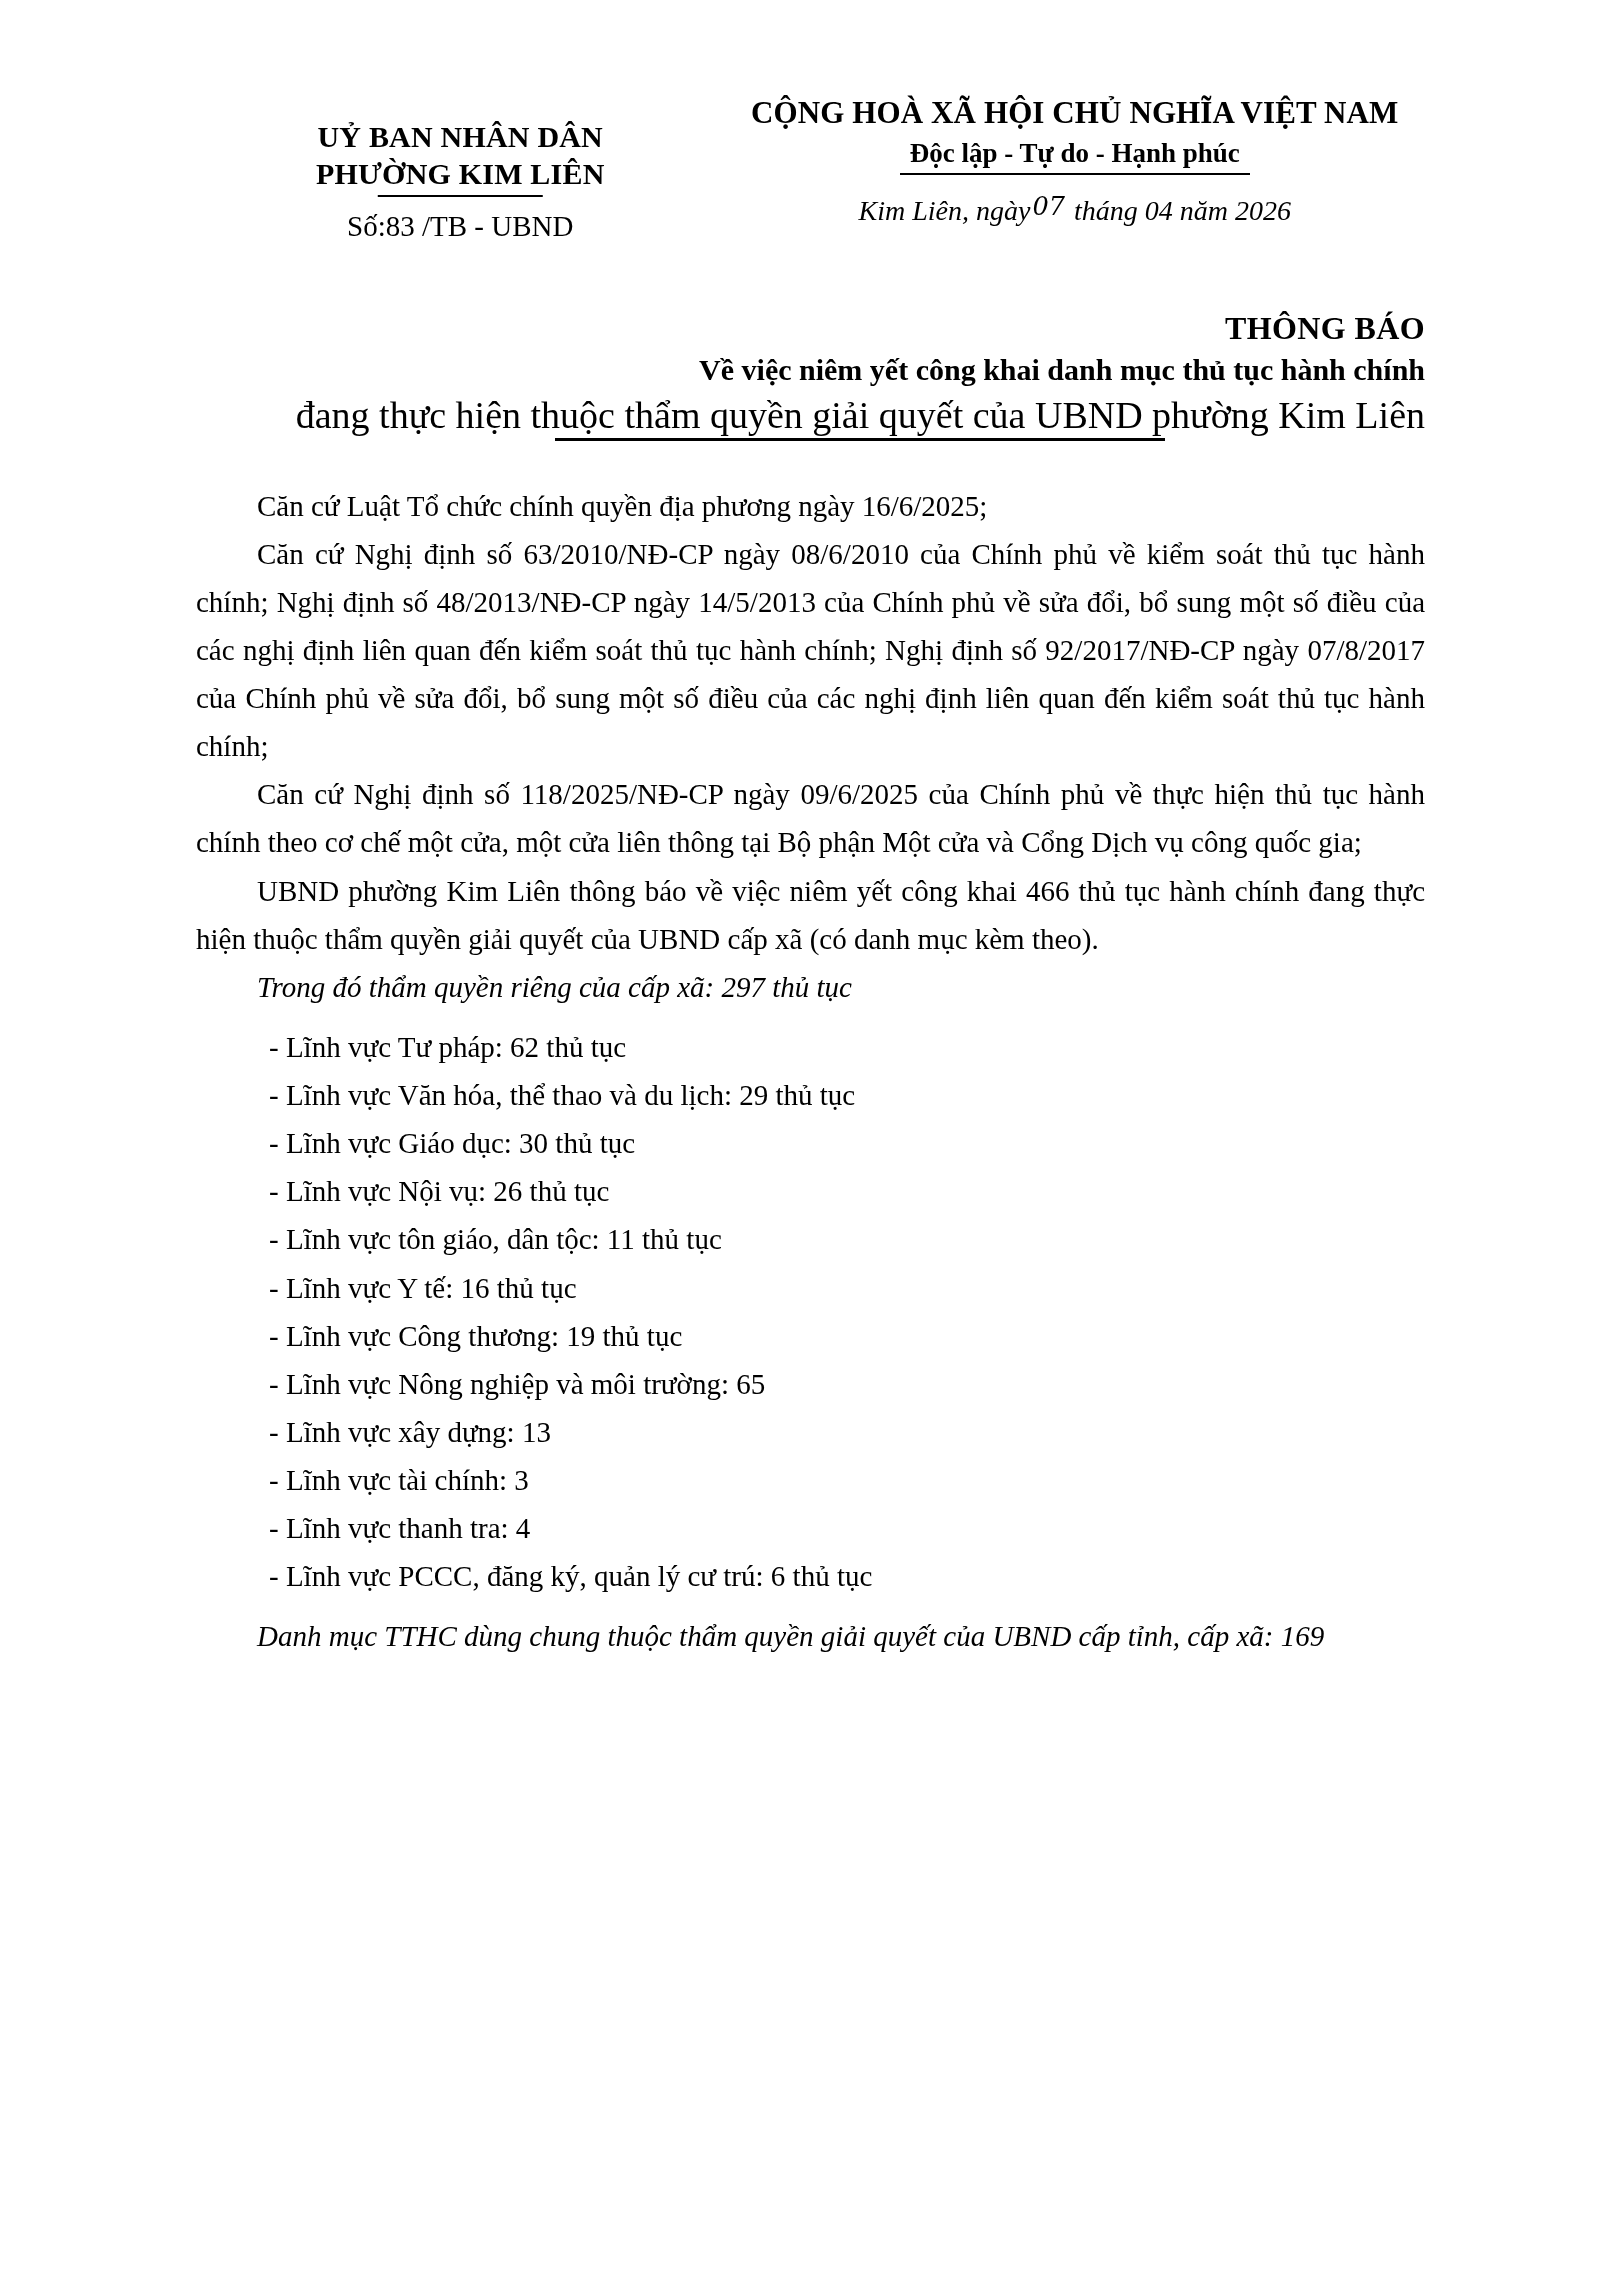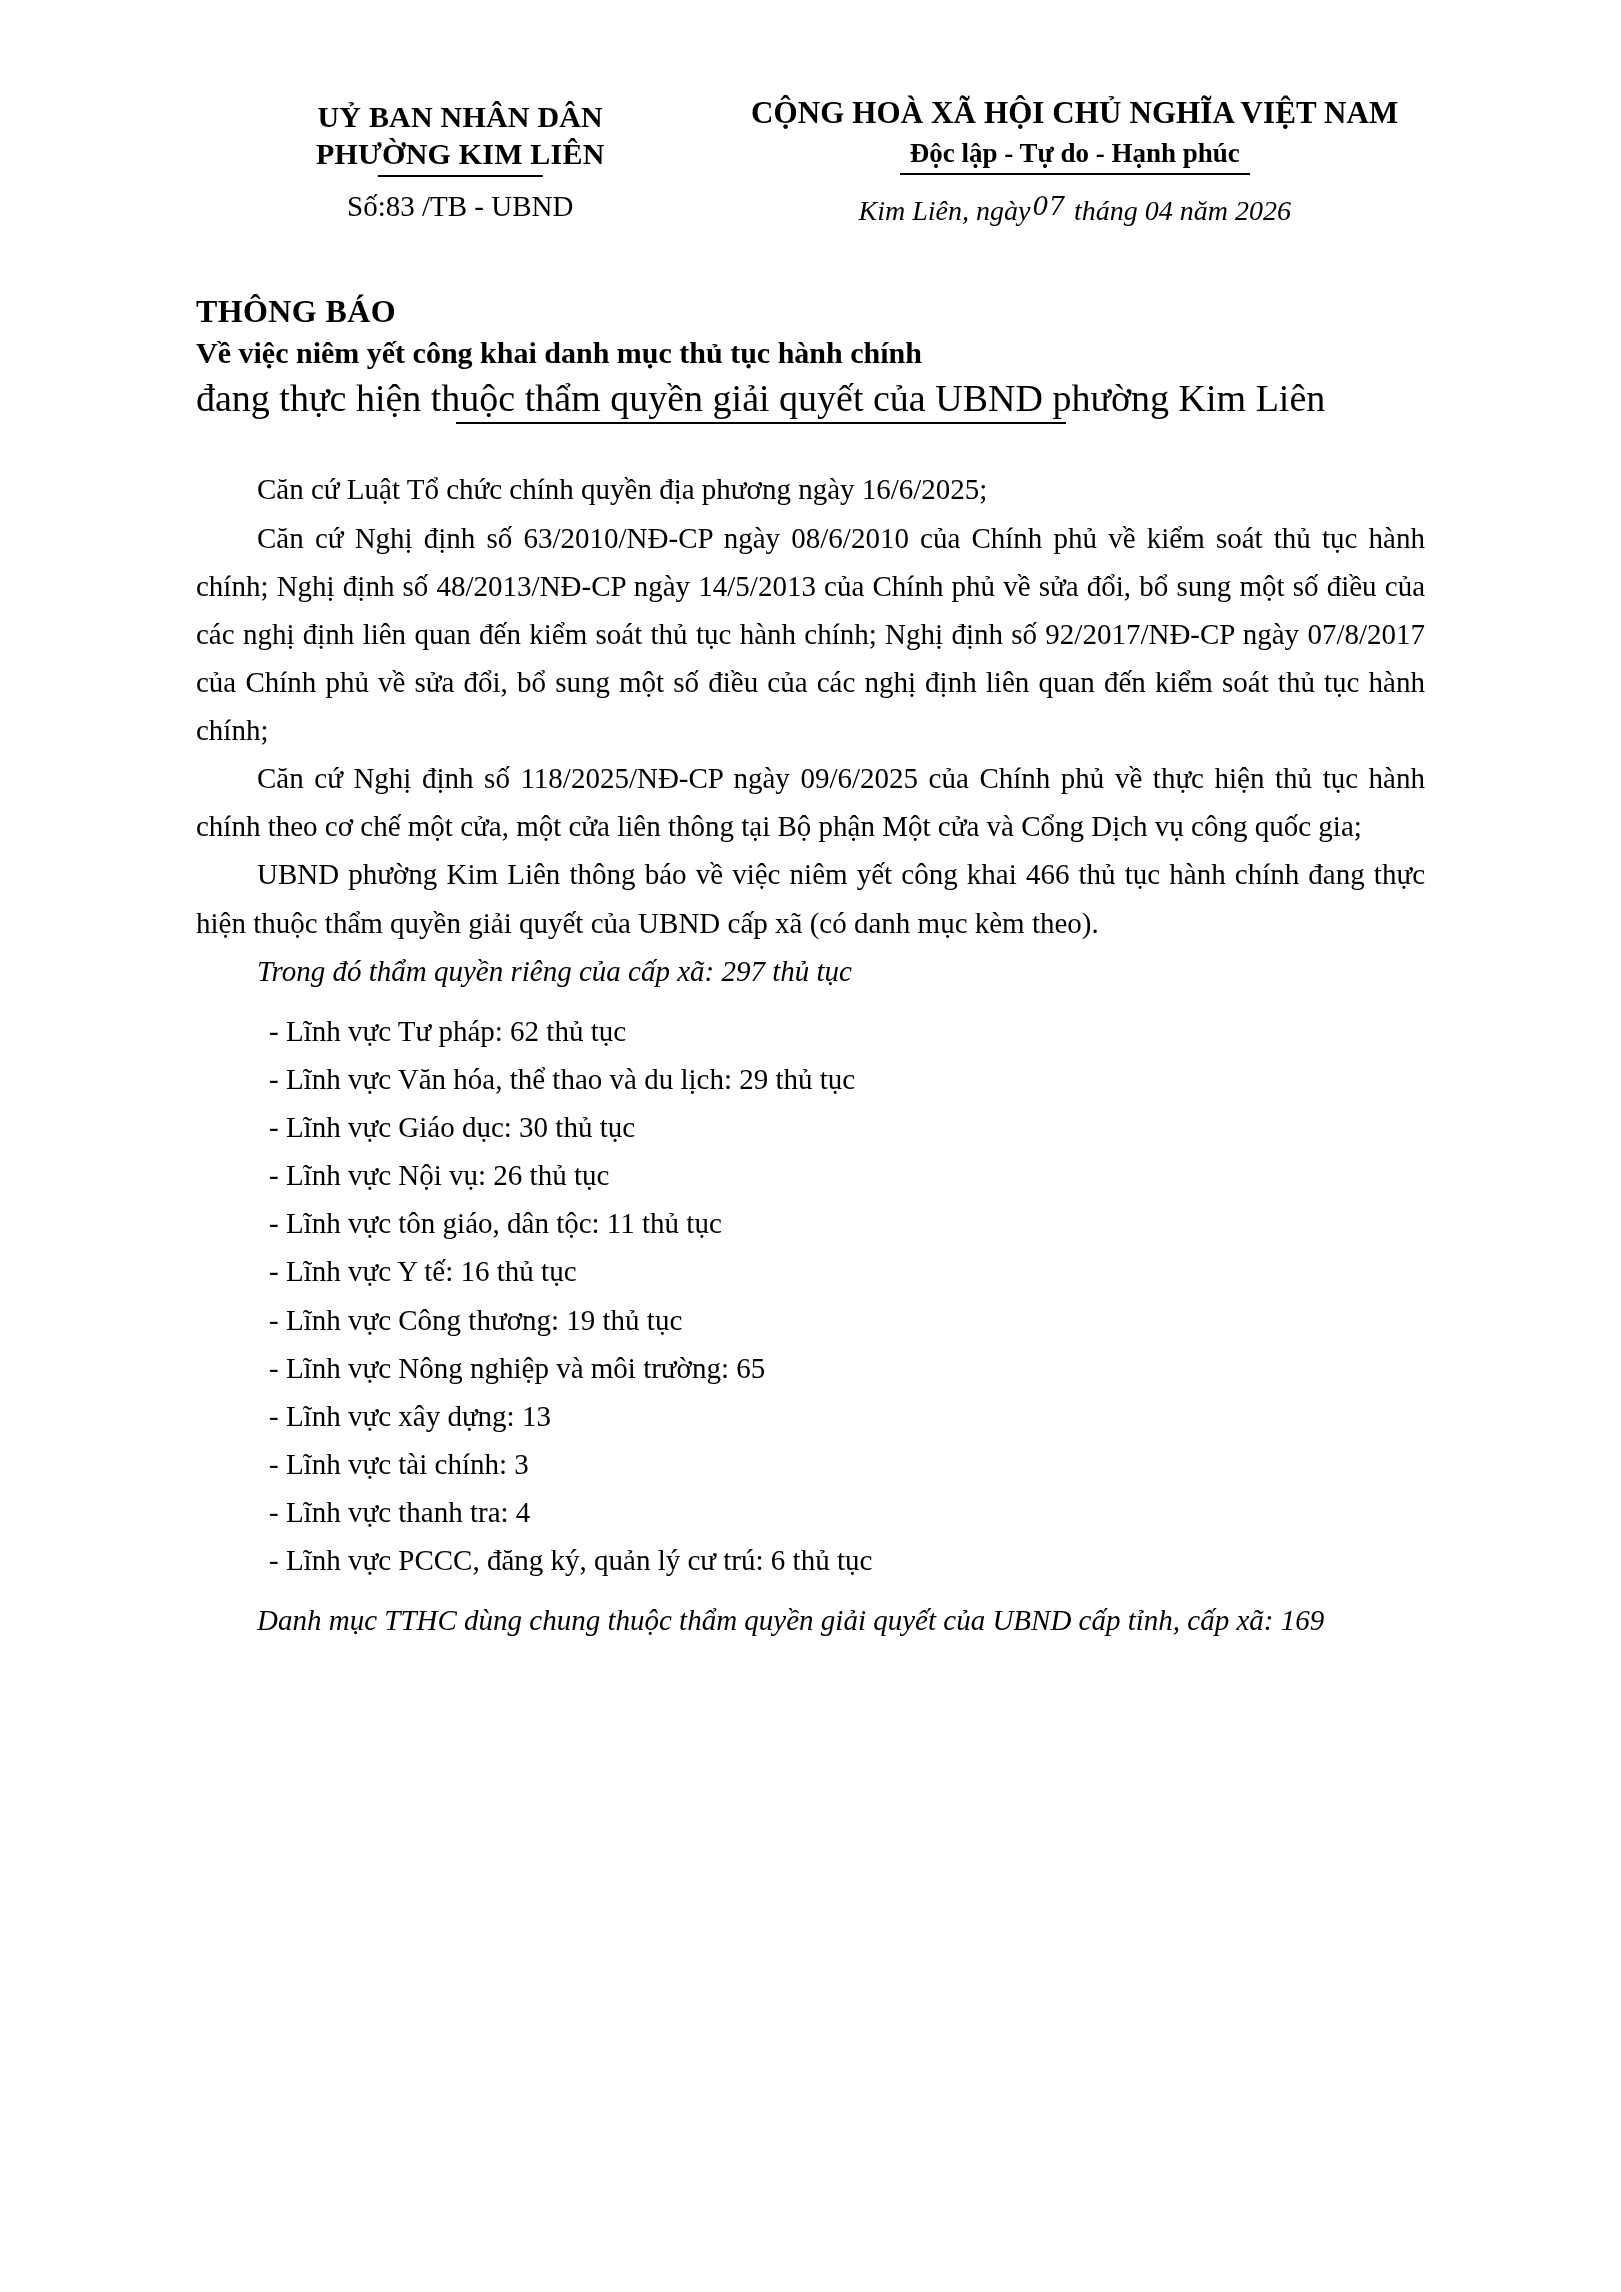--- a/index.html
+++ b/index.html
@@ -33,20 +33,21 @@
   
   .doc-header {
     display: flex;
     width: 100%;
     align-items: flex-start;
   }
   .hdr-left {
     width: 43%;
     text-align: center;
     padding-top: 3.9px;
+    margin-top: 20px;
   }
   .hdr-right {
     width: 57%;
     text-align: center;
   }
   .org-line1, .org-line2 {
     font-weight: bold;
     font-size: 30px;
     line-height: 1.24;
     letter-spacing: 0.2px;
@@ -109,21 +110,21 @@
     font-style: italic;
     font-size: 25.5px;
     position: relative;
     top: -4.9px;
     padding: 0 2px;
     margin-top: 16px;
   }
 
   
   .title-block {
-    text-align: left;
+    text-align: right;
     margin-top: 61px;
   }
   .title-main {
     font-weight: bold;
     font-size: 32px;
     line-height: 1.34;
     letter-spacing: 0.4px;
   }
   .title-sub1 {
     font-weight: bold;

